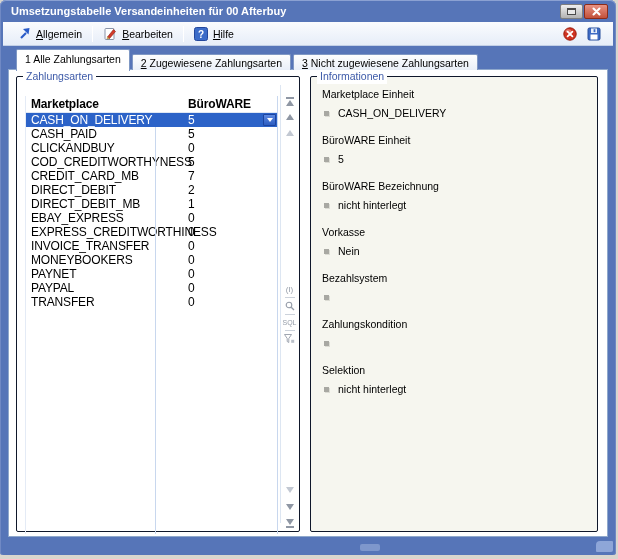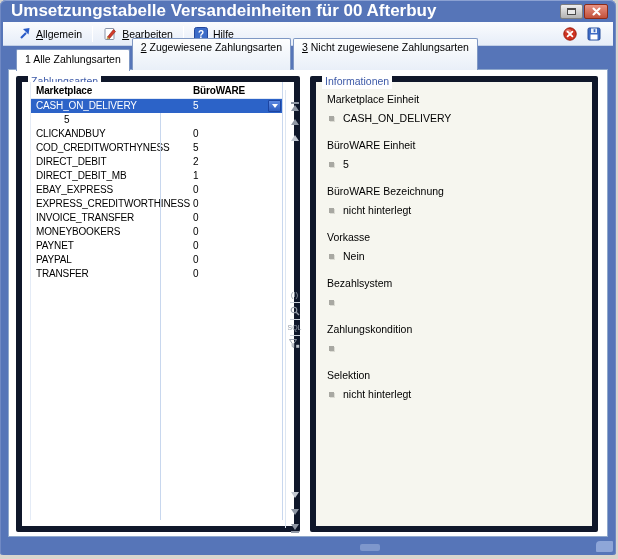--- a/index.html
+++ b/index.html
@@ -19,21 +19,21 @@
     position:absolute; left:0; top:0; width:616px; height:555px;
     background:#5675b8;
     border-radius:6px 6px 3px 3px;
     box-shadow: inset 0 1px 0 #8ba1d2, inset 1px 0 0 #7089c4, inset -1px 0 0 #7089c4;
   }
   .titlebar {
     position:absolute; left:0; top:0; right:0; height:22px;
     display:flex; align-items:center;
   }
   .titlebar .title {
-    padding-left:11px; color:#fff; font-weight:bold; font-size:17px;
+    padding-left:11px; color:#fff; font-weight:bold; font-size:11px;
     white-space:nowrap;
   }
   .winbtn {
     position:absolute; top:4px; height:15px; border-radius:2px;
     display:flex; align-items:center; justify-content:center;
   }
   .winbtn.max {
     right:33px; width:23px;
     background:linear-gradient(#efefef,#b2b2b2);
     border:1px solid #7e7e7e;
@@ -60,49 +60,49 @@
   .tb-sep { width:1px; height:16px; background:#c3cfe4; border-right:1px solid #ffffff; margin:0 3px; }
   .toolbar-right { margin-left:auto; display:flex; align-items:center; gap:10px; padding-right:2px; }
   .icon-btn { background:transparent; border:none; padding:0; display:flex; cursor:default; }
 
   
   .tabstrip {
     position:absolute; left:16px; top:49px; height:21px;
     display:flex; align-items:flex-end; z-index:5;justify-content:flex-end;
   }
   .tab {
-    height:32px; line-height:17px; padding:0 8px;
+    height:16px; line-height:17px; padding:0 8px;
     background:linear-gradient(#fdfefe,#e9eff8);
     border:1px solid #7f98c4; border-bottom:none;
     border-radius:2px 2px 0 0; margin-right:2px;
     white-space:nowrap; cursor:default;
   }
   .tab.active {
     height:22px; line-height:19px; background:#fff; position:relative; z-index:6;
     margin-bottom:-1px;
   }
 
   
   .content {
     position:absolute; left:8px; top:69px; width:600px; height:468px;
     background:#fff; border:1px solid #8fa8cc; z-index:1;
   }
-  .groupbox { position:absolute; border:6px solid #0f172a; border-radius:2px; }
+  .groupbox { position:absolute; border:1px solid #0f172a; border-radius:2px; }
   .gb-left  { left:7px;   top:6px; width:284px; height:456px; background:#fff; }
   .gb-right { left:301px; top:6px; width:288px; height:456px; background:#f6f6ef; }
   .gb-label {
     position:absolute; top:-8px; left:6px; padding:0 3px;
     background:#fff; color:#3d5aa8; line-height:15px; white-space:nowrap;
   }
 
   
   .grid {
-    position:absolute; left:8px; top:0; width:253px; height:438px;
+    position:absolute; left:8px; top:19px; width:253px; height:438px;
     border-left:1px solid #e4ebf6; border-right:1px solid #c8d7ee;
-    font-size:10px; letter-spacing:-0.15px;
+    font-size:12px; letter-spacing:-0.15px;
   }
   .grid-header {
     display:flex; height:17px; line-height:17px; font-weight:bold;
     background:#fff; border-bottom:1px solid #e0e8f4; position:relative; z-index:2;
   }
   .col-divider { position:absolute; left:129px; top:0; bottom:0; width:1px; background:#c8d7ee; }
   .th.c1, .td.c1 { width:129px; flex:none; padding-left:5px; white-space:nowrap; overflow:visible; }
   .th.c2, .td.c2 { flex:1; padding-left:5px; white-space:nowrap;margin-left:28px; }
   .tr { display:flex; height:14px; line-height:14px; position:relative; }
   .tr.selected { background:#2c63c8; color:#fff; z-index:3; }
@@ -233,31 +233,37 @@
         </div>
         <div class="grid-body" id="grid-body">
             <div class="tr selected">
     <div class="td c1">CASH_ON_DELIVERY</div>
     <div class="td c2">5</div>
     <button class="dropdown-btn">
       <span class="dd-arrow"></span>
     </button>
   </div>
             <div class="tr">
+    <div class="td c1">CASH_PAID</div>
     <div class="td c2">5</div>
 
   </div>
             <div class="tr">
     <div class="td c1">CLICKANDBUY</div>
     <div class="td c2">0</div>
 
   </div>
             <div class="tr">
     <div class="td c1">COD_CREDITWORTHYNESS</div>
     <div class="td c2">5</div>
+
+  </div>
+            <div class="tr">
+    <div class="td c1">CREDIT_CARD_MB</div>
+    <div class="td c2">7</div>
 
   </div>
             <div class="tr">
     <div class="td c1">DIRECT_DEBIT</div>
     <div class="td c2">2</div>
 
   </div>
             <div class="tr">
     <div class="td c1">DIRECT_DEBIT_MB</div>
     <div class="td c2">1</div>

